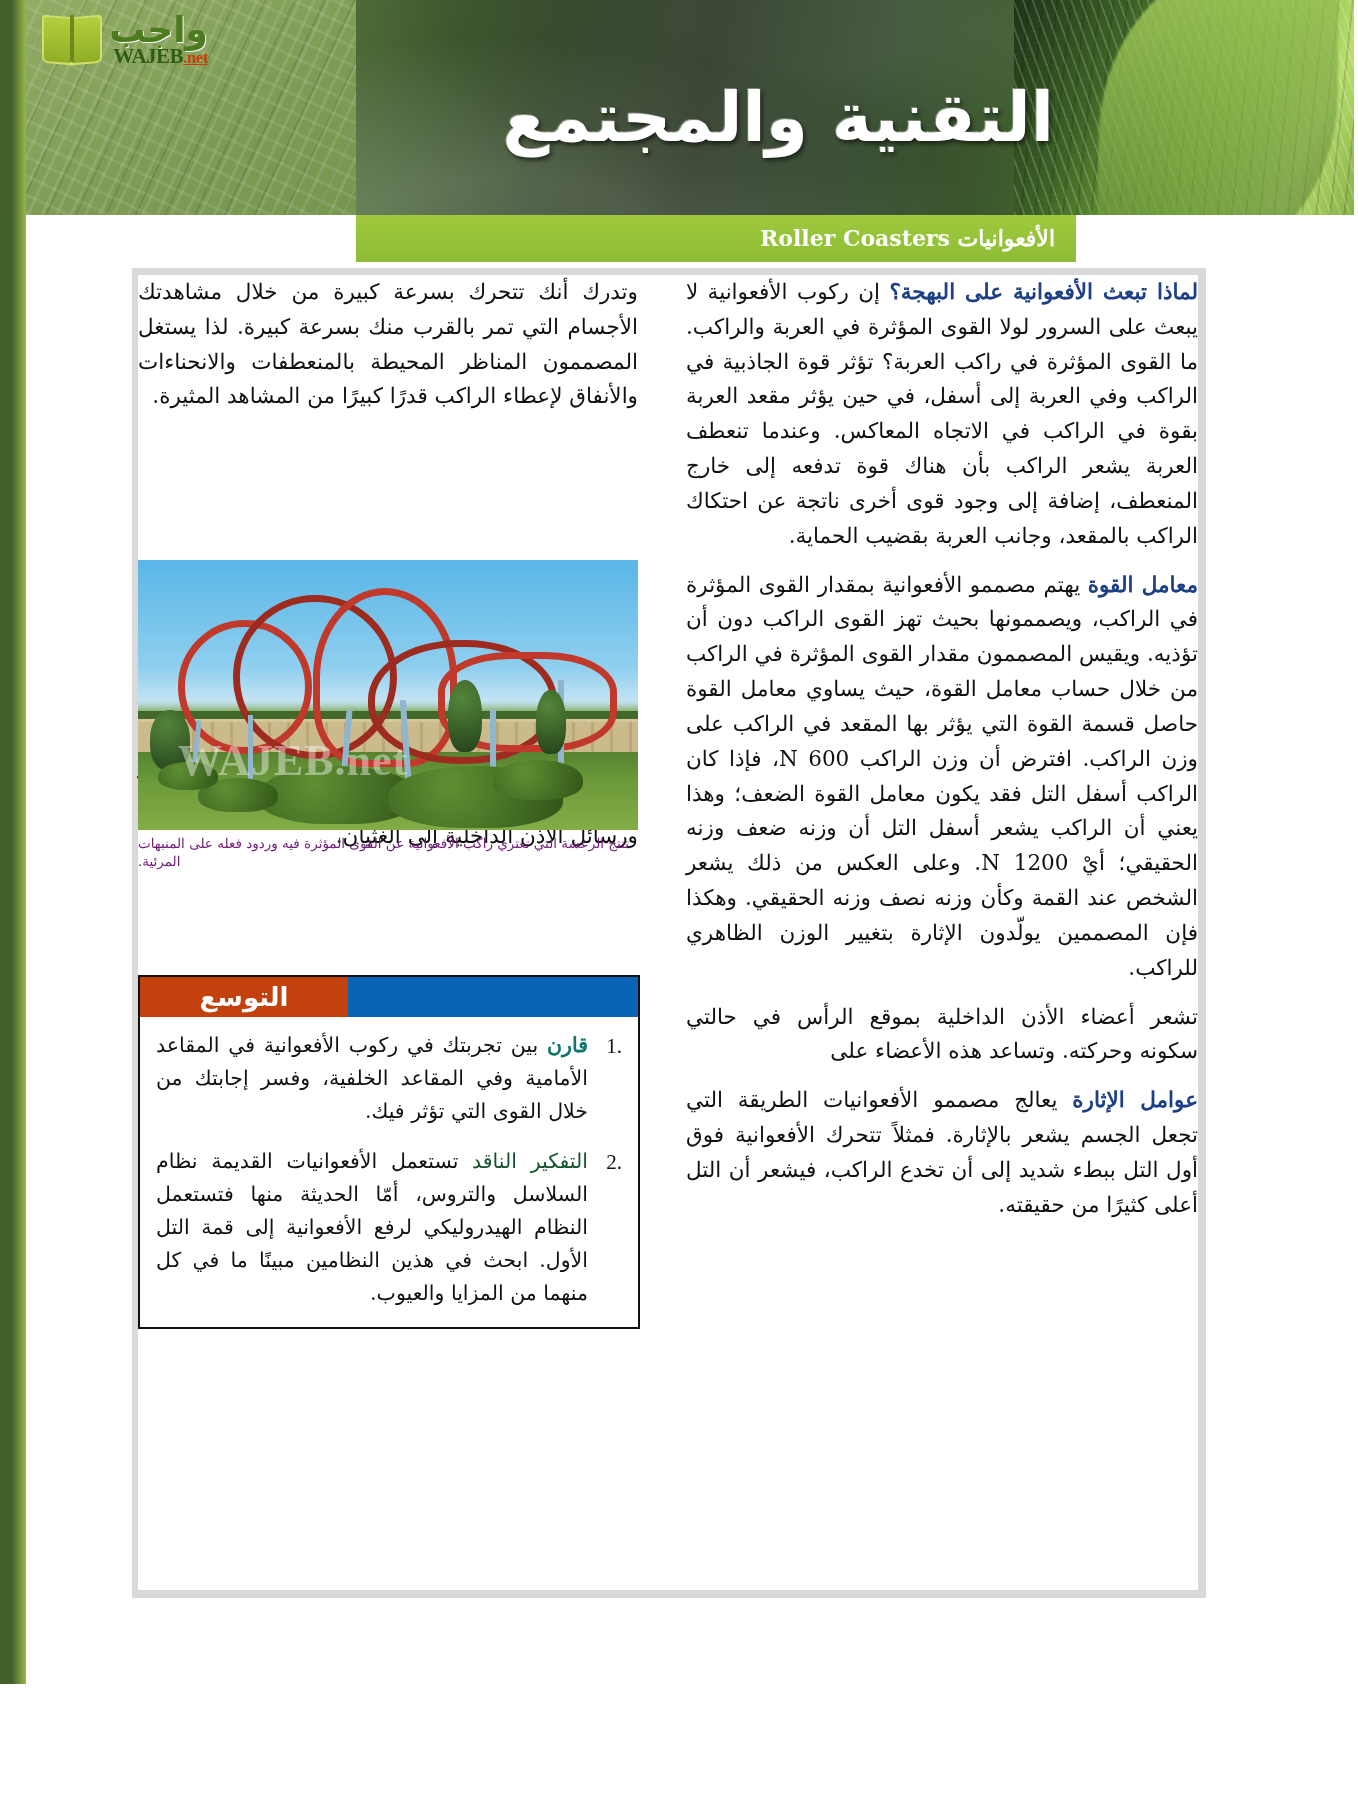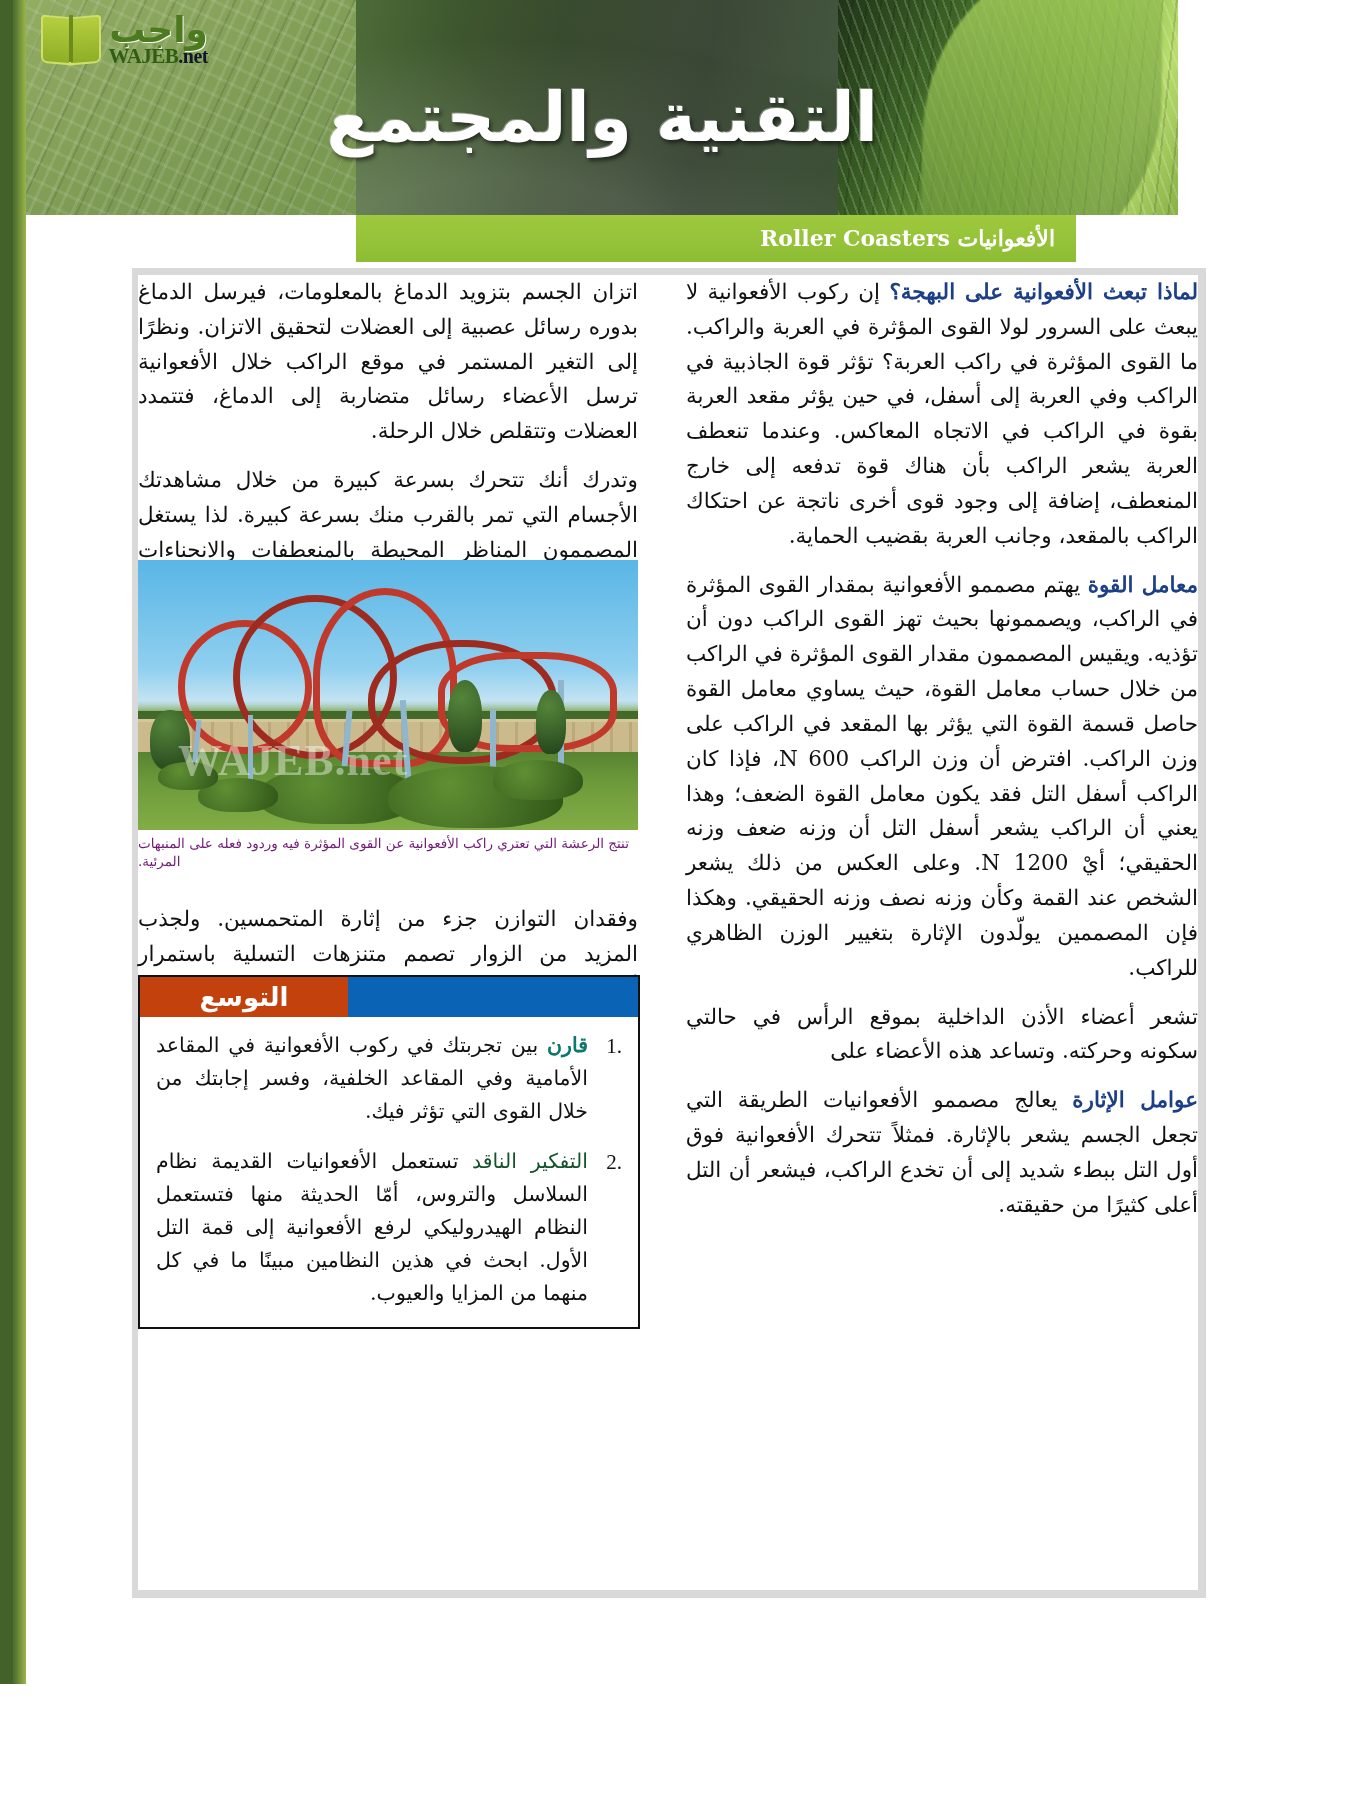--- a/index.html
+++ b/index.html
@@ -24,21 +24,21 @@
     position:absolute;left:0;top:0;width:26px;height:1684px;
     background:linear-gradient(to right,#5a7a33 0%,#4f7030 55%,#9ab648 100%);
   }
   .left-band-dark{
     position:absolute;left:0;top:0;width:13px;height:1684px;
     background:#43622a;
   }
 
   
   .header{
-    position:absolute;left:26px;top:0;width:1152px;height:262px;
+    position:absolute;left:26px;top:0;width:1328px;height:262px;
     overflow:hidden;
   }
   .hdr-circuit{
     position:absolute;left:0;top:0;width:700px;height:215px;
     background:
       repeating-linear-gradient(115deg,rgba(255,255,255,.10) 0 3px,rgba(0,0,0,0) 3px 13px),
       repeating-linear-gradient(25deg,rgba(255,255,255,.085) 0 3px,rgba(0,0,0,0) 3px 17px),
       repeating-linear-gradient(115deg,rgba(0,0,0,.10) 0 2px,rgba(0,0,0,0) 2px 27px),
       linear-gradient(150deg,#92ac63 0%,#7d9b54 40%,#6f9046 100%);
   }
@@ -97,21 +97,21 @@
   .logo-text{display:flex;flex-direction:column;align-items:flex-start;line-height:1;}
   .logo-ar{
     font-size:36px;font-weight:bold;color:#4c7a1e;
     font-family:"DejaVu Sans","Liberation Sans",sans-serif;
     text-shadow:1px 1px 0 rgba(255,255,255,.9);
   }
   .logo-en{
     font-size:21px;font-weight:bold;color:#2f5d12;letter-spacing:-.5px;
     font-family:"Liberation Serif","DejaVu Serif",serif;margin-top:-2px;
   }
-  .logo-en .dot{color:#0f172a;font-size:20px;}
+  .logo-en .dot{color:#c2410c;font-size:17px;text-decoration:underline;}
   .logo-book{position:relative;width:62px;height:54px;}
   .logo-book .pg{
     position:absolute;top:4px;width:28px;height:44px;
     background:linear-gradient(to bottom,#b4cf3e,#8fae26);
     border:2px solid #cfe06a;
   }
   .logo-book .pg.l{left:1px;border-radius:4px 0 0 6px;transform:skewY(5deg);}
   .logo-book .pg.r{right:1px;border-radius:0 4px 6px 0;transform:skewY(-5deg);}
   .logo-book .spine{
     position:absolute;left:29px;top:3px;width:4px;height:47px;background:#6f8a1c;
@@ -277,21 +277,20 @@
       <p class="body">
         <span class="kw-blue">معامل القوة</span><span> يهتم مصممو الأفعوانية بمقدار القوى المؤثرة في الراكب، ويصممونها بحيث تهز القوى الراكب دون أن تؤذيه. ويقيس المصممون مقدار القوى المؤثرة في الراكب من خلال حساب معامل القوة، حيث يساوي معامل القوة حاصل قسمة القوة التي يؤثر بها المقعد في الراكب على وزن الراكب. افترض أن وزن الراكب 600 N، فإذا كان الراكب أسفل التل فقد يكون معامل القوة الضعف؛ وهذا يعني أن الراكب يشعر أسفل التل أن وزنه ضعف وزنه الحقيقي؛ أيْ 1200 N. وعلى العكس من ذلك يشعر الشخص عند القمة وكأن وزنه نصف وزنه الحقيقي. وهكذا فإن المصممين يولّدون الإثارة بتغيير الوزن الظاهري للراكب.</span>
       </p>
       <p class="body">تشعر أعضاء الأذن الداخلية بموقع الرأس في حالتي سكونه وحركته. وتساعد هذه الأعضاء على</p>
       <p class="body">
         <span class="kw-blue">عوامل الإثارة</span><span> يعالج مصممو الأفعوانيات الطريقة التي تجعل الجسم يشعر بالإثارة. فمثلاً تتحرك الأفعوانية فوق أول التل ببطء شديد إلى أن تخدع الراكب، فيشعر أن التل أعلى كثيرًا من حقيقته.</span>
       </p>
     </div>
 
     <div class="col col-left">
-      <p class="body">اتزان الجسم بتزويد الدماغ بالمعلومات، فيرسل الدماغ بدوره رسائل عصبية إلى العضلات لتحقيق الاتزان. ونظرًا إلى التغير المستمر في موقع الراكب خلال الأفعوانية ترسل الأعضاء رسائل متضاربة إلى الدماغ، فتتمدد العضلات وتتقلص خلال الرحلة.</p>
       <p class="body">وتدرك أنك تتحرك بسرعة كبيرة من خلال مشاهدتك الأجسام التي تمر بالقرب منك بسرعة كبيرة. لذا يستغل المصممون المناظر المحيطة بالمنعطفات والانحناءات والأنفاق لإعطاء الراكب قدرًا كبيرًا من المشاهد المثيرة.</p>
 
       <div class="photo-wrap">
         <div class="photo">
           <div class="sky-grad"></div>
           <div class="ground"></div>
           <div class="wall"></div>
 
           <div class="track" style="left:40px;top:60px;width:120px;height:120px;"></div>
           <div class="track dark" style="left:95px;top:35px;width:150px;height:150px;"></div>

